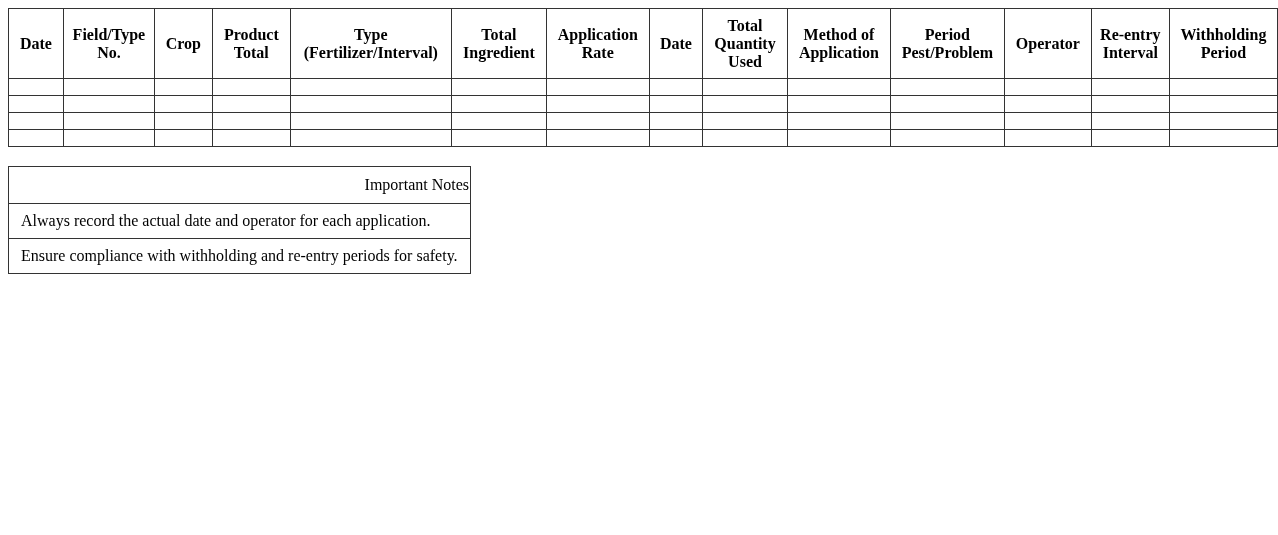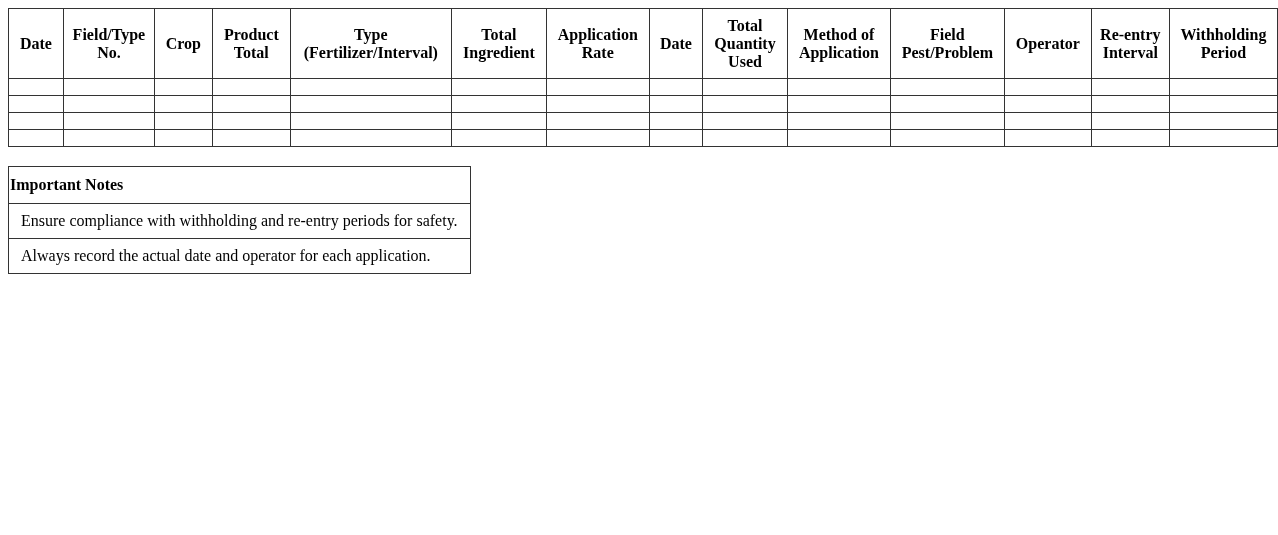--- a/index.html
+++ b/index.html
@@ -18,21 +18,21 @@
     font-weight:bold; font-size:16px; line-height:18px;
     text-align:center; vertical-align:middle;
     height:69px; padding:0 6px;
   }
   .log td { height:16px; }
   .notes {
     position:absolute; left:8px; top:166px; width:463px;
   }
   .notes th, .notes td { border:1px solid #333; }
   .notes th {
-    font-weight:bold; font-size:16px; height:34px; text-align:left;
+    font-weight:normal; font-size:16px; height:34px; text-align:right;
   }
   .notes td {
     font-size:16px; height:34px; padding:0 12px; text-align:left;
   }
 </style>
 </head>
 <body>
 
 <table class="log">
   <colgroup>
@@ -56,21 +56,21 @@
       <th>Date</th>
       <th>Field/Type No.</th>
       <th>Crop</th>
       <th>Product Total</th>
       <th>Type (Fertilizer/Interval)</th>
       <th>Total Ingredient</th>
       <th>Application Rate</th>
       <th>Date</th>
       <th>Total Quantity Used</th>
       <th>Method of Application</th>
-      <th>Field Pest/Problem</th>
+      <th>Period Pest/Problem</th>
       <th>Operator</th>
       <th>Re-entry Interval</th>
       <th>Withholding Period</th>
     </tr>
   </thead>
   <tbody>
     <tr>
       <td></td>
       <td></td>
       <td></td>
@@ -138,19 +138,19 @@
 </table>
 
 <table class="notes">
   <thead>
     <tr>
       <th>Important Notes</th>
     </tr>
   </thead>
   <tbody>
     <tr>
-        <td>Ensure compliance with withholding and re-entry periods for safety.</td>
+        <td>Always record the actual date and operator for each application.</td>
       </tr>
     <tr>
-        <td>Always record the actual date and operator for each application.</td>
+        <td>Ensure compliance with withholding and re-entry periods for safety.</td>
       </tr>
   </tbody>
 </table>
 
 </body></html>

